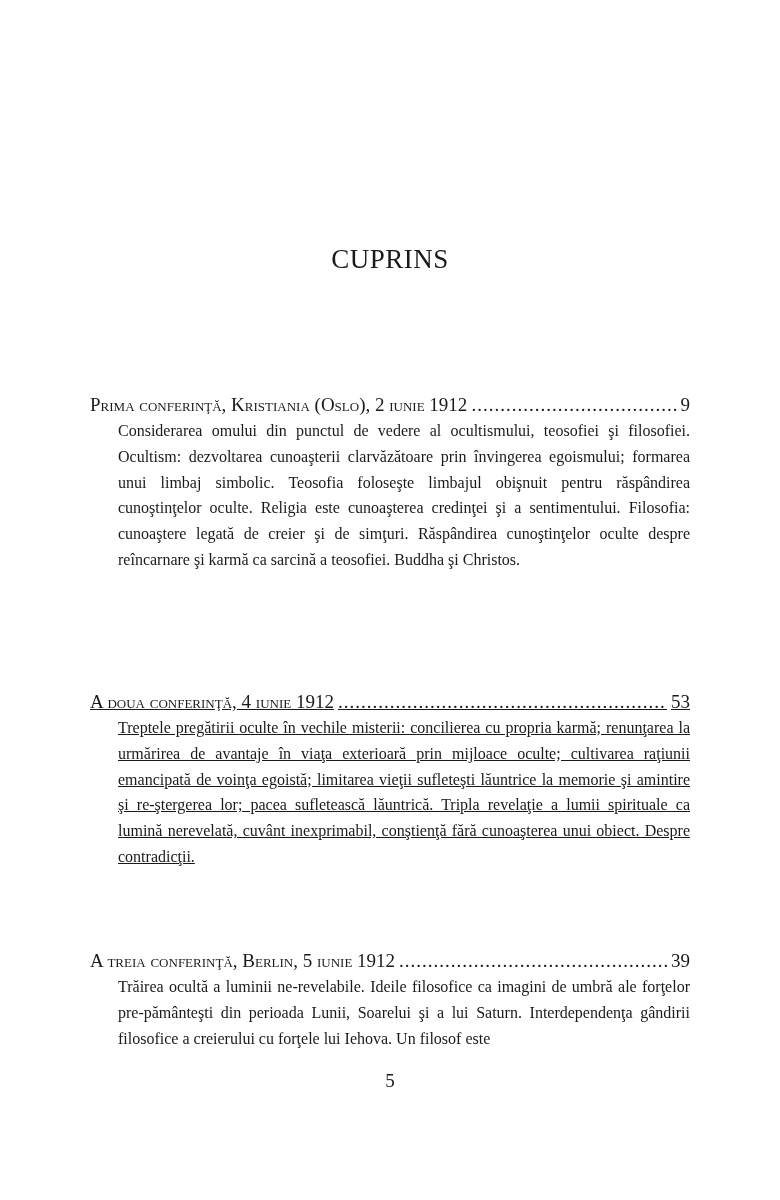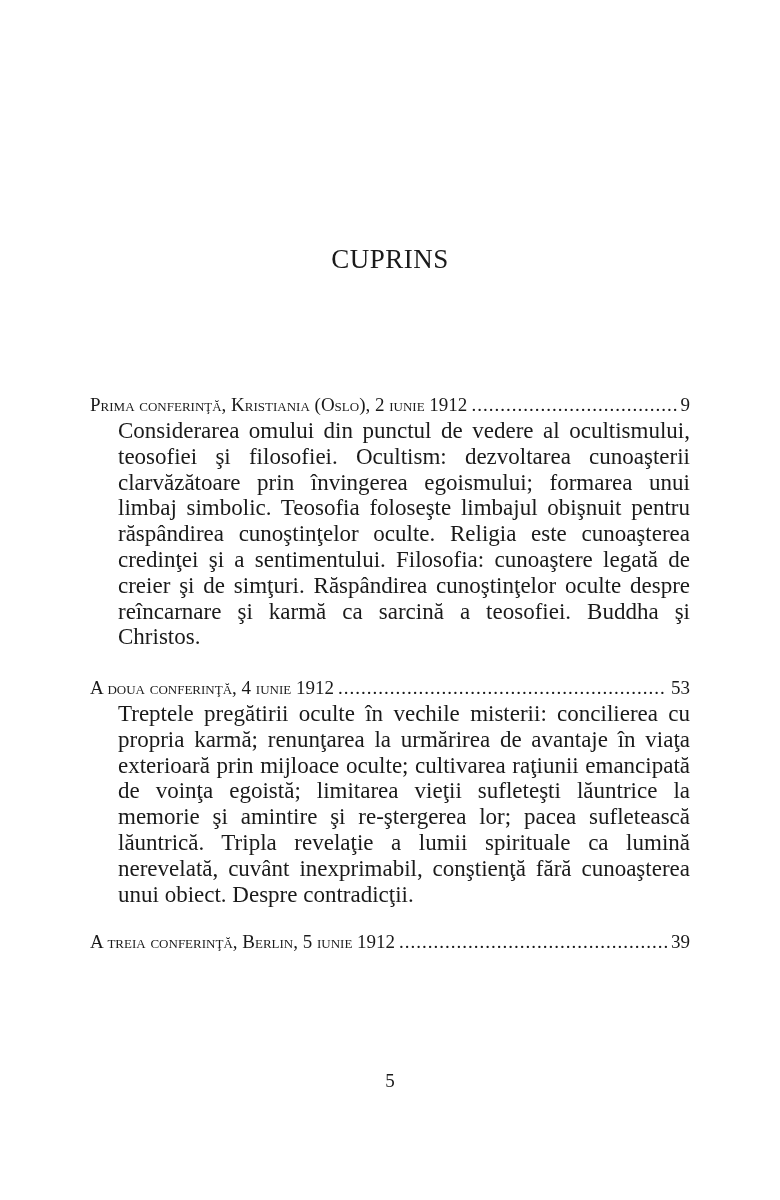--- a/index.html
+++ b/index.html
@@ -6,47 +6,48 @@
   body { width:780px; height:1200px; position:relative; overflow:hidden;
          font-family:"Liberation Serif", "DejaVu Serif", serif; color:#1a1a1a; }
   .title { position:absolute; top:244px; left:0; width:780px; text-align:center;
            font-size:27px; letter-spacing:0.5px; }
   .entry { position:absolute; left:90px; width:600px; }
   .head { display:flex; align-items:baseline; font-size:19px; line-height:26px; white-space:nowrap; }
   .head .sc { font-variant:small-caps; }
   .head .dots { flex:1; overflow:hidden; margin:0 4px; letter-spacing:1px; }
   .head .dots::after { content:"................................................................................................................................................................"; }
   .head .pg { text-align:right; }
-  .desc { margin-left:28px; font-size:23px; line-height:25.8px; text-align:justify; text-align-last:left; }
+  .desc { margin-left:28px; font-size:16px; line-height:25.8px; text-align:justify; text-align-last:left; }
   .pagenum { position:absolute; top:1070px; left:0; width:780px; text-align:center; font-size:19px; }
 </style>
 </head>
 <body>
 
 <div class="title">CUPRINS</div>
 
 <div class="entry" style="top:392px;">
   <div class="head">
     <span class="sc">Prima conferinţă, Kristiania (Oslo), 2 iunie 1912</span>
     <span class="dots"></span>
     <span class="pg">9</span>
   </div>
   <div class="desc">Considerarea omului din punctul de vedere al ocultismului, teosofiei şi filosofiei. Ocultism: dezvoltarea cunoaşterii clarvăzătoare prin învingerea egoismului; formarea unui limbaj simbolic. Teosofia foloseşte limbajul obişnuit pentru răspândirea cunoştinţelor oculte. Religia este cunoaşterea credinţei şi a sentimentului. Filosofia: cunoaştere legată de creier şi de simţuri. Răspândirea cunoştinţelor oculte despre reîncarnare şi karmă ca sarcină a teosofiei. Buddha şi Christos.</div>
 </div>
 
-<div class="entry" style="top:675px;">
+<div class="entry" style="top:689px;text-decoration:underline;">
   <div class="head">
     <span class="sc">A doua conferinţă, 4 iunie 1912</span>
     <span class="dots"></span>
     <span class="pg">53</span>
   </div>
   <div class="desc">Treptele pregătirii oculte în vechile misterii: concilierea cu propria karmă; renunţarea la urmărirea de avantaje în viaţa exterioară prin mijloace oculte; cultivarea raţiunii emancipată de voinţa egoistă; limitarea vieţii sufleteşti lăuntrice la memorie şi amintire şi re-ştergerea lor; pacea sufletească lăuntrică. Tripla revelaţie a lumii spirituale ca lumină nerevelată, cuvânt inexprimabil, conştienţă fără cunoaşterea unui obiect. Despre contradicţii.</div>
 </div>
 
-<div class="entry" style="top:929px;">
+<div class="entry" style="top:948px;">
   <div class="head">
     <span class="sc">A treia conferinţă, Berlin, 5 iunie 1912</span>
     <span class="dots"></span>
     <span class="pg">39</span>
   </div>
+  <div class="desc">Trăirea ocultă a luminii ne-revelabile. Ideile filosofice ca imagini de umbră ale forţelor pre-pământeşti din perioada Lunii, Soarelui şi a lui Saturn. Interdependenţa gândirii filosofice a creierului cu forţele lui Iehova. Un filosof este</div>
 </div>
 
 <div class="pagenum">5</div>
 
 </body></html>

